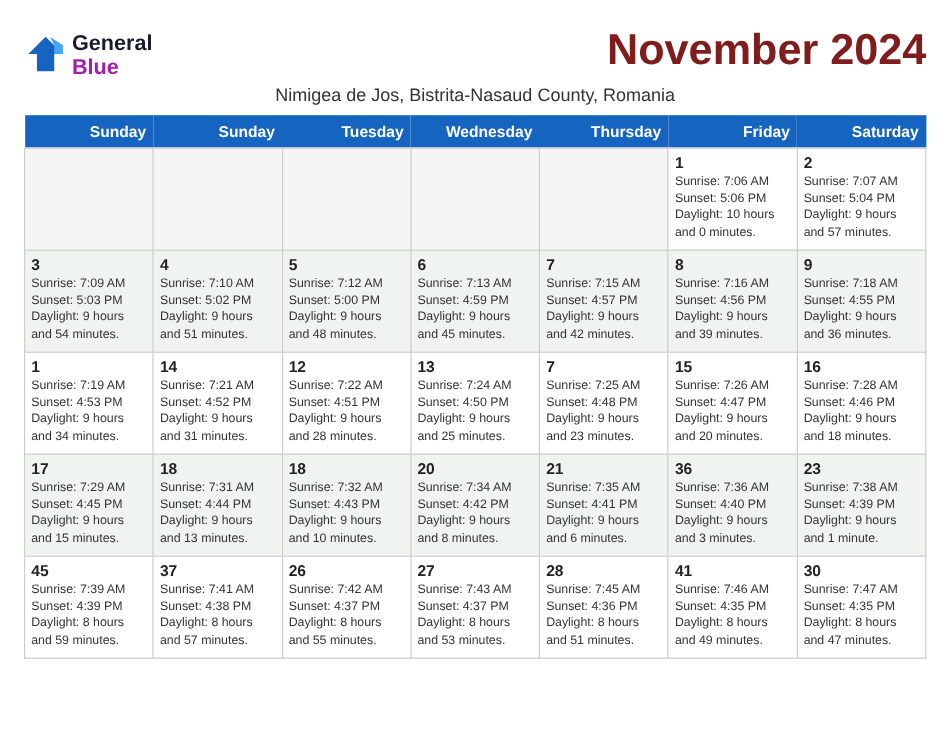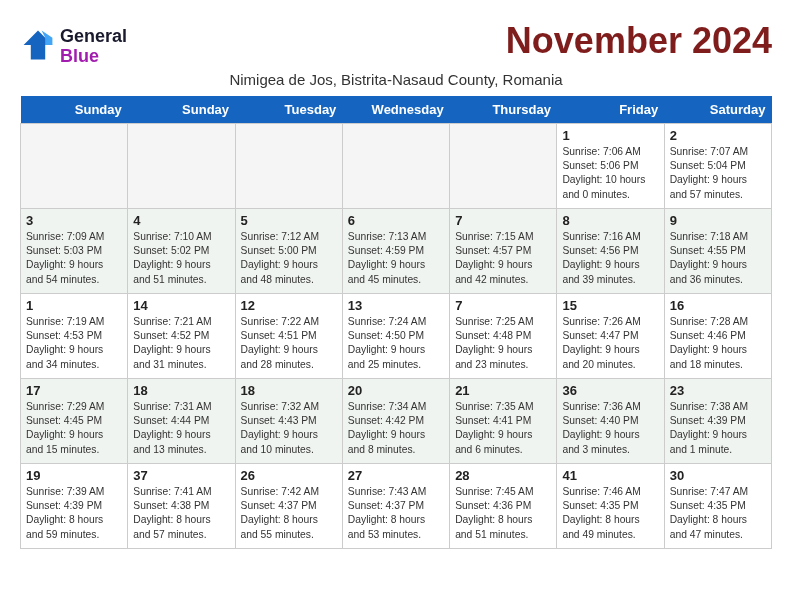--- a/index.html
+++ b/index.html
@@ -218,21 +218,21 @@
           <span class="day-num">36</span>
           <div class="day-info">Sunrise: 7:36 AM<br>Sunset: 4:40 PM<br>Daylight: 9 hours<br>and 3 minutes.</div>
         </td>
         <td class="shaded">
           <span class="day-num">23</span>
           <div class="day-info">Sunrise: 7:38 AM<br>Sunset: 4:39 PM<br>Daylight: 9 hours<br>and 1 minute.</div>
         </td>
       </tr>
       <tr>
         <td>
-          <span class="day-num">19</span>
+          <span class="day-num">45</span>
           <div class="day-info">Sunrise: 7:39 AM<br>Sunset: 4:39 PM<br>Daylight: 8 hours<br>and 59 minutes.</div>
         </td>
         <td>
           <span class="day-num">37</span>
           <div class="day-info">Sunrise: 7:41 AM<br>Sunset: 4:38 PM<br>Daylight: 8 hours<br>and 57 minutes.</div>
         </td>
         <td>
           <span class="day-num">26</span>
           <div class="day-info">Sunrise: 7:42 AM<br>Sunset: 4:37 PM<br>Daylight: 8 hours<br>and 55 minutes.</div>
         </td>

